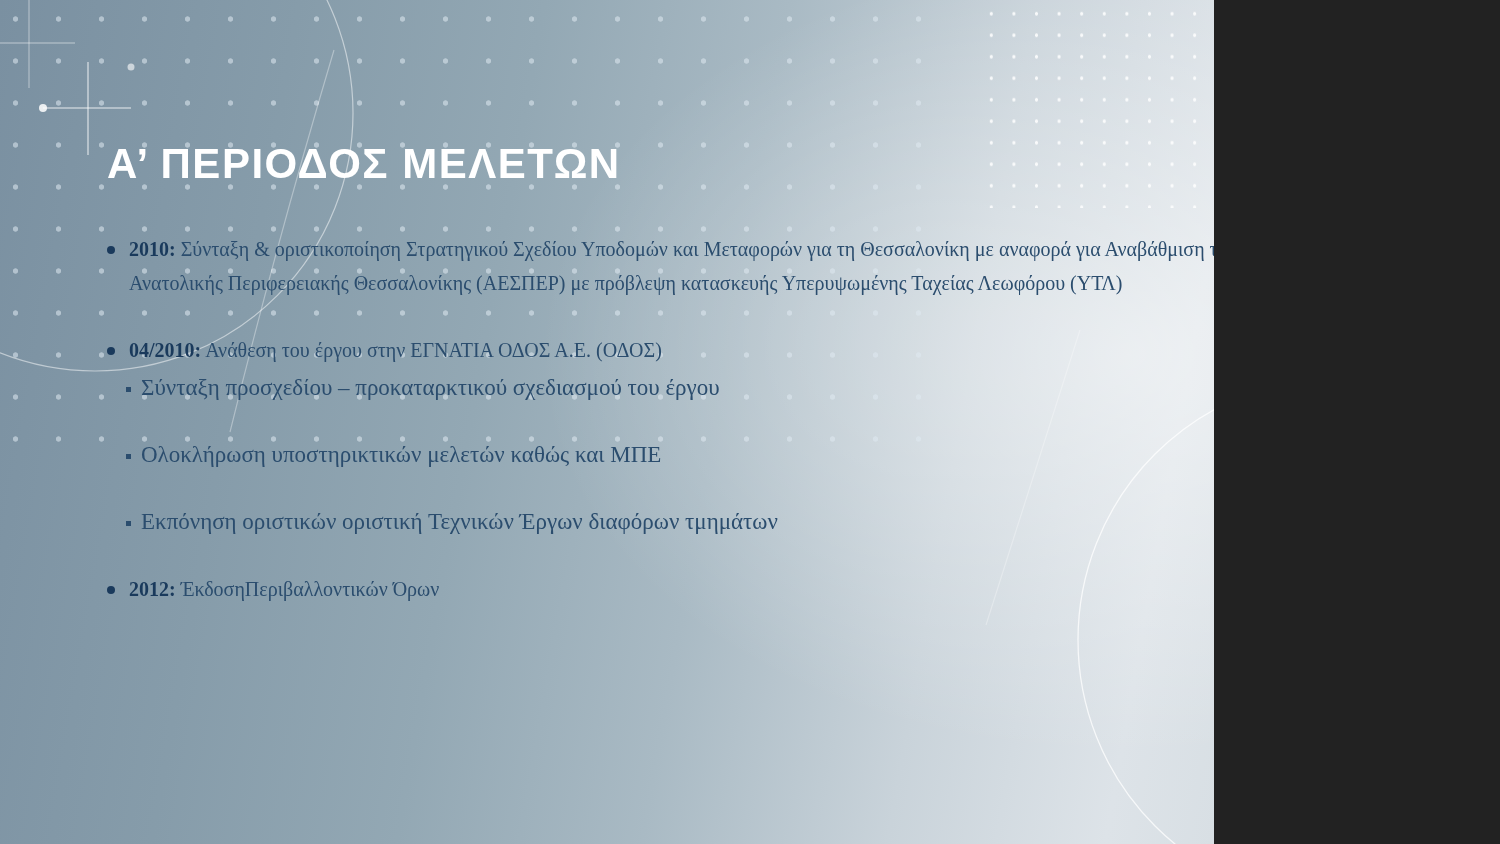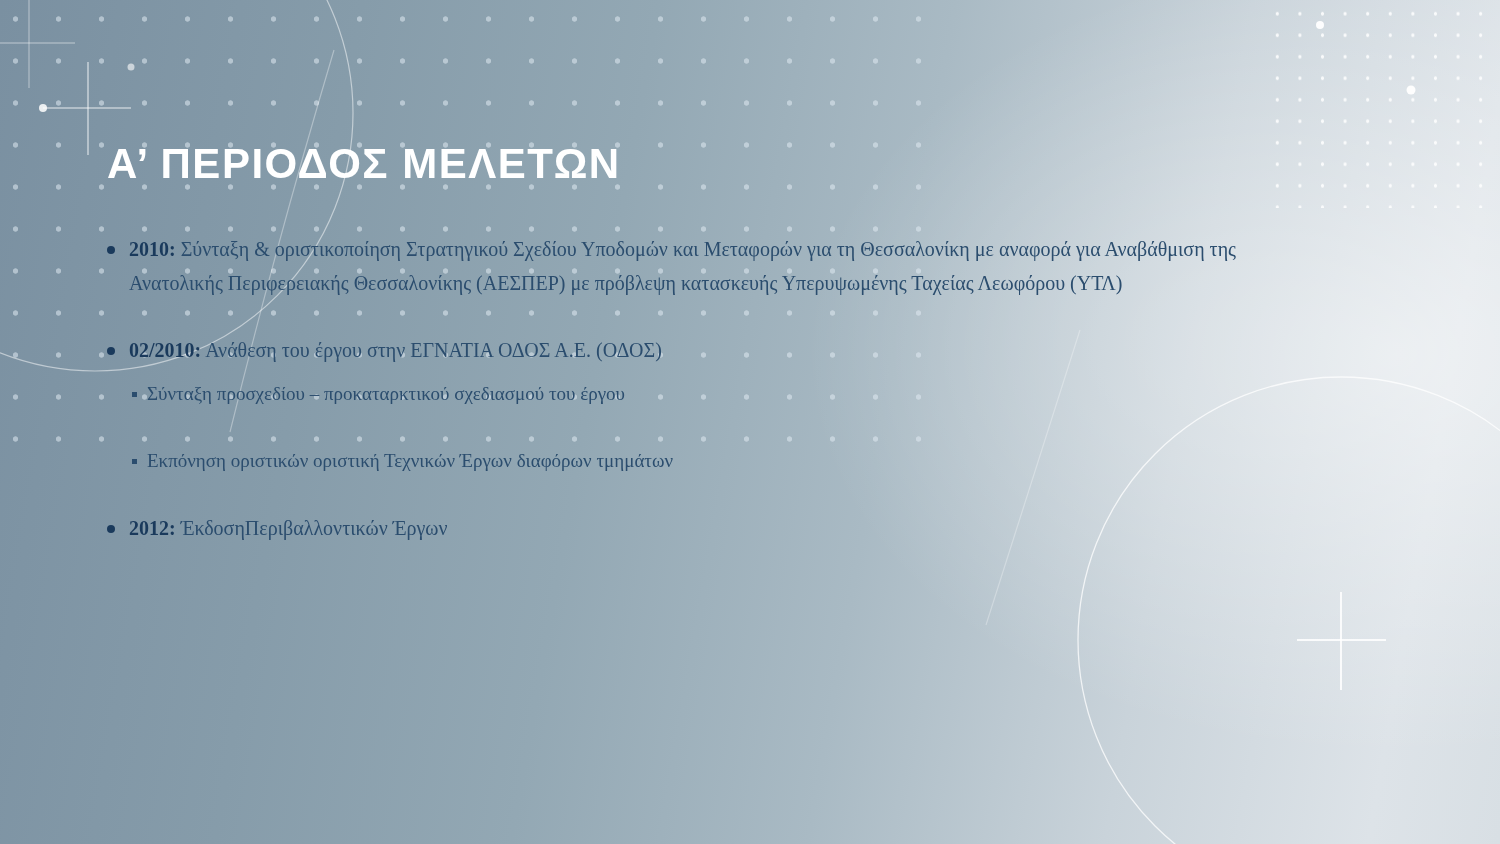--- a/index.html
+++ b/index.html
@@ -1,18 +1,18 @@
 <!DOCTYPE html>
 <html><head>
 <meta charset="utf-8">
 <style>
   html,body{margin:0;padding:0;background:#222;}
   .slide{
     position:relative;
-    width:1500px;height:844px;
+    width:1214px;height:844px;
     overflow:hidden;
     font-family:"Liberation Sans", sans-serif;
     background:
       radial-gradient(ellipse 950px 650px at 93% 42%, rgba(255,255,255,0.50), rgba(255,255,255,0) 62%),
       linear-gradient(100deg, #7a90a1 0%, #869caa 22%, #93a8b4 40%, #a9bac4 58%, #c9d3da 76%, #dde3e8 92%, #d8dfe4 100%);
   }
 
   
   .dots-left{
     position:absolute;left:0;top:0;width:945px;height:458px;
@@ -43,21 +43,21 @@
   .main-line{
     margin:0;font-size:20px;line-height:34px;color:#2b4d6e;
     padding-left:22px;text-indent:-22px;
   }
   .main-line::before{
     content:"";display:inline-block;width:8px;height:8px;border-radius:50%;
     background:#1a3a5c;margin-right:14px;vertical-align:2px;
   }
   .lead{font-weight:700;color:#1a3a5c;}
   .sub-line{
-    margin:10px;font-size:19px;line-height:34px;color:#2b4d6e;
+    margin:4px;font-size:23px;line-height:34px;color:#2b4d6e;
     padding-left:30px;text-indent:-15px;
   }
   .sub-line::before{
     content:"";display:inline-block;width:5px;height:5px;
     background:#2b4d6e;margin-right:10px;vertical-align:3px;
   }
 </style>
 </head>
 <body>
 
@@ -96,29 +96,30 @@
 
   <h1 class="title">Α’ ΠΕΡΙΟΔΟΣ ΜΕΛΕΤΩΝ</h1>
 
   <div class="content">
 
     <div class="group">
       <p class="main-line"><span class="lead">2010:</span> <span>Σύνταξη &amp; οριστικοποίηση Στρατηγικού Σχεδίου Υποδομών και Μεταφορών για τη Θεσσαλονίκη με αναφορά για Αναβάθμιση της Ανατολικής Περιφερειακής Θεσσαλονίκης (ΑΕΣΠΕΡ) με πρόβλεψη κατασκευής Υπερυψωμένης Ταχείας Λεωφόρου (ΥΤΛ)</span></p>
     </div>
 
     <div class="group">
-      <p class="main-line"><span class="lead">02/2010:</span> <span>Ανάθεση του έργου στην ΕΓΝΑΤΙΑ ΟΔΟΣ Α.Ε. (ΟΔΟΣ)</span></p>
+      <p class="main-line"><span class="lead">04/2010:</span> <span>Ανάθεση του έργου στην ΕΓΝΑΤΙΑ ΟΔΟΣ Α.Ε. (ΟΔΟΣ)</span></p>
       <p class="sub-line">Σύνταξη προσχεδίου – προκαταρκτικού σχεδιασμού του έργου</p>
     </div>
 
     <div class="group">
+      <p class="sub-line">Ολοκλήρωση υποστηρικτικών μελετών καθώς και ΜΠΕ</p>
     </div>
 
     <div class="group">
       <p class="sub-line">Εκπόνηση οριστικών οριστική Τεχνικών Έργων διαφόρων τμημάτων</p>
     </div>
 
     <div class="group">
-      <p class="main-line"><span class="lead">2012:</span> <span>ΈκδοσηΠεριβαλλοντικών Έργων</span></p>
+      <p class="main-line"><span class="lead">2012:</span> <span>ΈκδοσηΠεριβαλλοντικών Όρων</span></p>
     </div>
 
   </div>
 </div>
 
 </body></html>

